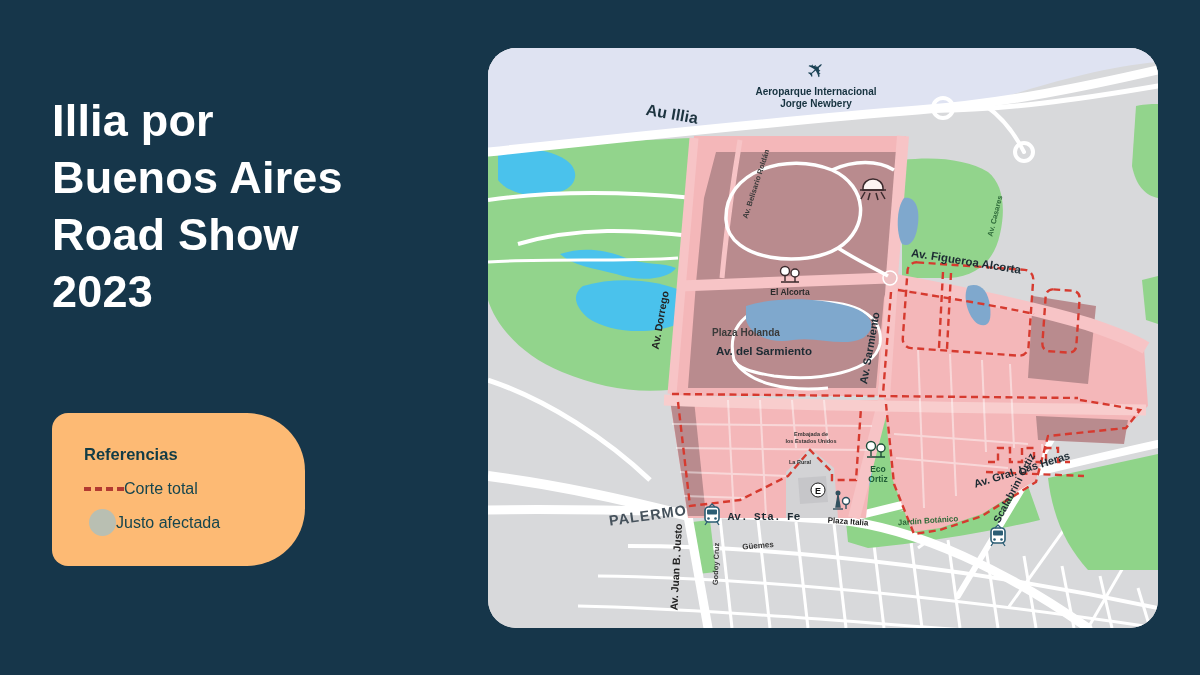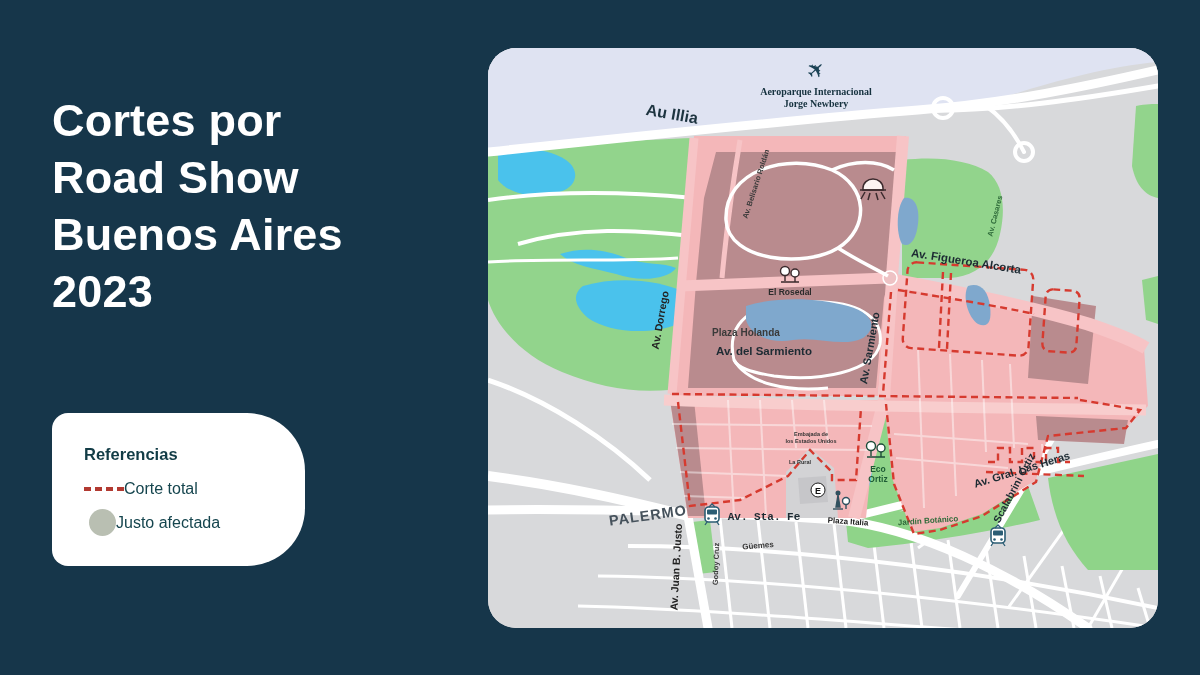--- a/index.html
+++ b/index.html
@@ -7,21 +7,21 @@
     position:relative;width:1200px;height:675px;overflow:hidden;
     background:#16364a;font-family:"Liberation Sans","DejaVu Sans",sans-serif;
   }
   
   .title{
     position:absolute;left:52px;top:92px;width:440px;
     color:#ffffff;font-size:45px;font-weight:700;line-height:1.27;letter-spacing:.2px;
   }
   .legend{
     position:absolute;left:52px;top:413px;width:253px;box-sizing:border-box;
-    background:#ffffff;border-radius:16px 58px 58px 16px;
+    background:#fdba74;border-radius:16px 58px 58px 16px;
     padding:32px 26px 30px 32px;color:#123c46;
   }
   .legend-title{font-size:16.5px;font-weight:700;margin-bottom:16px;color:#123c46;}
   .legend-row{display:flex;align-items:center;margin-top:11px;}
   .legend-label{font-size:16px;font-weight:500;color:#15454e;}
   .swatch-dash{
     width:40px;height:4px;flex:0 0 auto;
     background:repeating-linear-gradient(90deg,#b23a31 0 7px,transparent 7px 11px);
   }
   .swatch-circle{
@@ -47,23 +47,23 @@
     position:absolute;transform:translate(-50%,-50%) rotate(-42deg);
     font-size:22px;color:#1c4356;font-family:"DejaVu Sans",sans-serif;
   }
 </style>
 </head>
 <body>
 
 <div class="page">
 
   <div class="title">
-    <div>Cortes por</div>
+    <div>Illia por</div>
+    <div>Buenos Aires</div>
     <div>Road Show</div>
-    <div>Buenos Aires</div>
     <div>2023</div>
   </div>
 
   <div class="legend">
     <div class="legend-title">Referencias</div>
     <div class="legend-row">
       <div class="swatch-dash"></div>
       <div class="legend-label">Corte total</div>
     </div>
     <div class="legend-row">
@@ -242,25 +242,25 @@
         <circle cx="-3.5" cy="2.5" r="1.3" fill="#2b5d74"></circle>
           <circle cx="3.5" cy="2.5" r="1.3" fill="#2b5d74"></circle>
         <path d="M-5,6 L-7,9 M5,6 L7,9 M-3,-9 L0,-12 L3,-9" stroke="#2b5d74" stroke-width="1.3" fill="none"></path>
       </g>
     </svg>
 
     <span class="plane" style="left:328px;top:22px;">✈</span>
 
     <div class="e-badge" style="left:330px;top:442px;">E</div>
 
-    <div class="map-label" style="left:328px;top:50px;font-size:10px;color:#16323f;font-family:Liberation Serif, serif;">Aeroparque Internacional
+    <div class="map-label" style="left:328px;top:50px;font-size:10px;color:#16323f;">Aeroparque Internacional
 Jorge Newbery</div>
     <div class="map-label" style="left:184px;top:66px;font-size:16px;--r:10deg;color:#1d3440;">Au Illia</div>
     <div class="map-label" style="left:268px;top:136px;font-size:7.5px;--r:-72deg;font-weight:600;color:#3a3a3a;">Av. Belisario Roldán</div>
-    <div class="map-label" style="left:302px;top:244px;font-size:8.5px;color:#2b2b2b;">El Rosedal</div>
+    <div class="map-label" style="left:302px;top:244px;font-size:8.5px;color:#2b2b2b;">El Alcorta</div>
     <div class="map-label" style="left:172px;top:272px;font-size:10.5px;--r:-80deg;">Av. Dorrego</div>
     <div class="map-label" style="left:478px;top:214px;font-size:11.5px;--r:9deg;color:#1d2b33;">Av. Figueroa Alcorta</div>
     <div class="map-label" style="left:507px;top:168px;font-size:7.5px;--r:-76deg;color:#2f6b3a;">Av. Casares</div>
     <div class="map-label" style="left:258px;top:285px;font-size:10px;font-weight:600;color:#3a3a3a;">Plaza Holanda</div>
     <div class="map-label" style="left:276px;top:304px;font-size:11.5px;color:#1d2b33;">Av. del Sarmiento</div>
     <div class="map-label" style="left:382px;top:300px;font-size:11px;--r:-80deg;color:#1d2b33;">Av. Sarmiento</div>
     <div class="map-label" style="left:323px;top:390px;font-size:5.5px;color:#333;">Embajada de
 los Estados Unidos</div>
     <div class="map-label" style="left:312px;top:414px;font-size:5.5px;color:#333;">La Rural</div>
     <div class="map-label" style="left:390px;top:426px;font-size:8.5px;color:#1e5c35;">Eco

